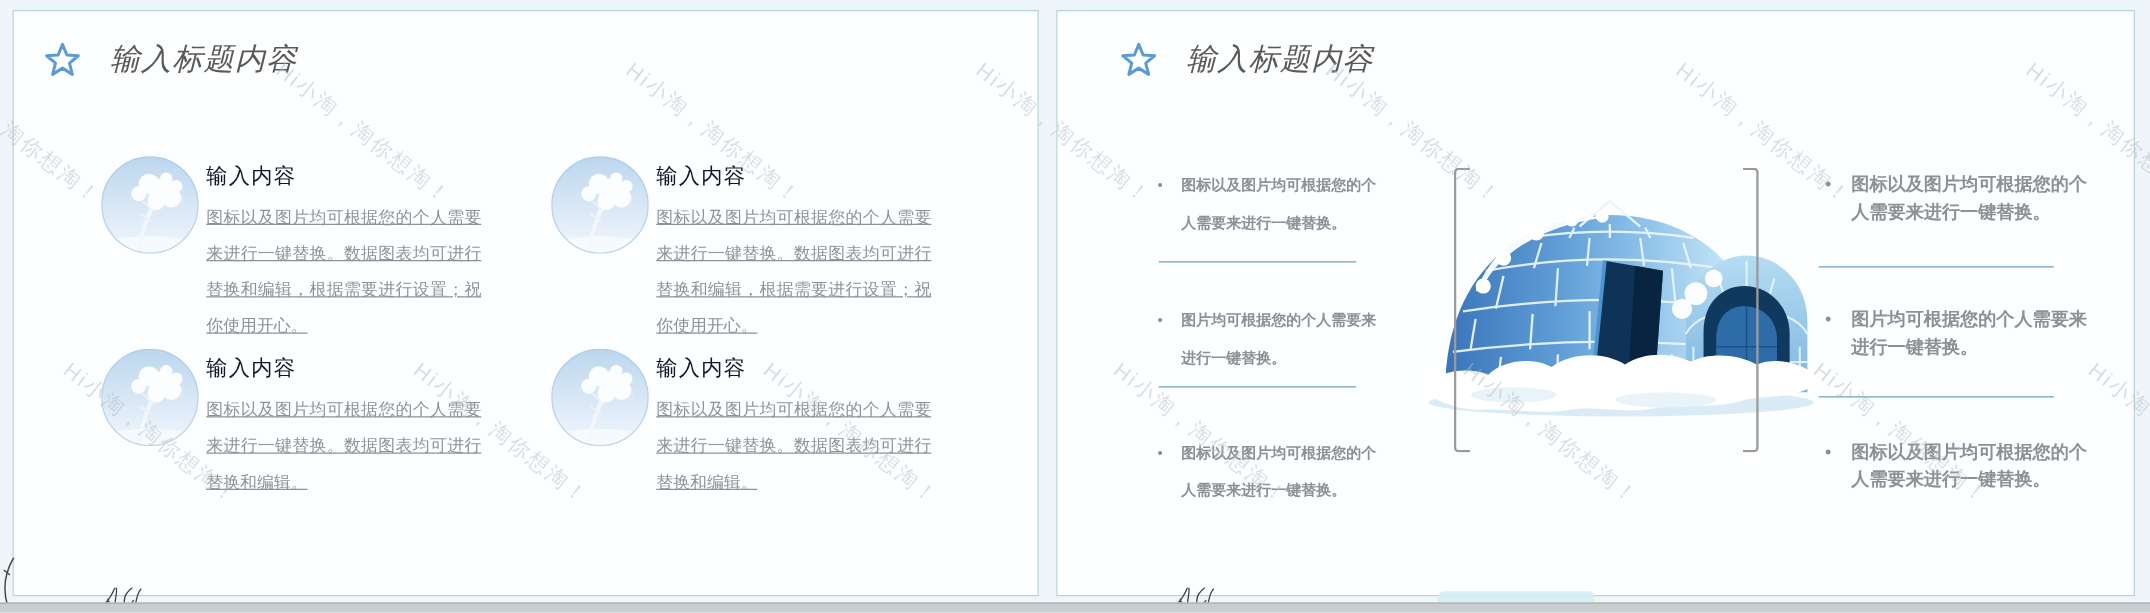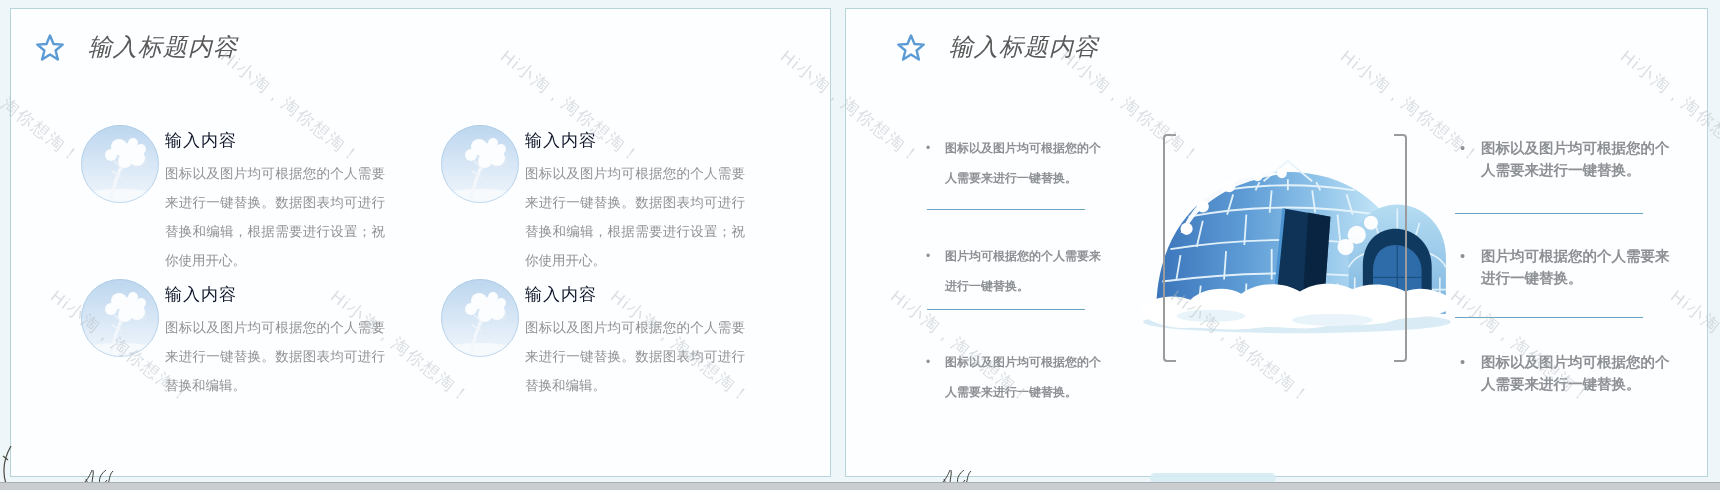--- a/index.html
+++ b/index.html
@@ -25,21 +25,21 @@
   .slide-title{font-size:24px;color:#595959;letter-spacing:1px;}
 
   
   .info-block{position:absolute;width:310px;height:150px;}
   #blk-0{left:70px;top:106px;}
   #blk-1{left:430px;top:106px;}
   #blk-2{left:70px;top:260px;}
   #blk-3{left:430px;top:260px;}
   .circle-img{position:absolute;left:0;top:10px;width:78px;height:78px;}
   .block-heading{position:absolute;left:84px;top:14px;font-size:17px;color:#0f172a;letter-spacing:1px;}
-  .block-body{position:absolute;left:84px;top:44px;width:220px;font-size:13.5px;line-height:29px;color:#8f9193;text-align:justify;}
+  .block-body{position:absolute;left:84px;top:44px;width:220px;font-size:13.5px;line-height:29px;color:#8f9193;text-align:justify;text-decoration:underline;}
 
   
   .rb-item{position:absolute;color:#8d9094;}
   .rb-item .dot{position:absolute;left:2px;top:0;}
   .rb-item .txt{display:block;font-weight:bold;}
   .col-l .rb-item{left:78px;width:182px;font-size:12px;line-height:30px;}
   .col-l .rb-item .txt{margin-left:21px;width:160px;}
   .col-r .rb-item{left:612px;width:220px;font-size:14.5px;line-height:22px;}
   .col-r .rb-item .txt{margin-left:23px;width:195px;}
   #lb-0{top:124px;} #lb-1{top:232px;} #lb-2{top:338px;}

